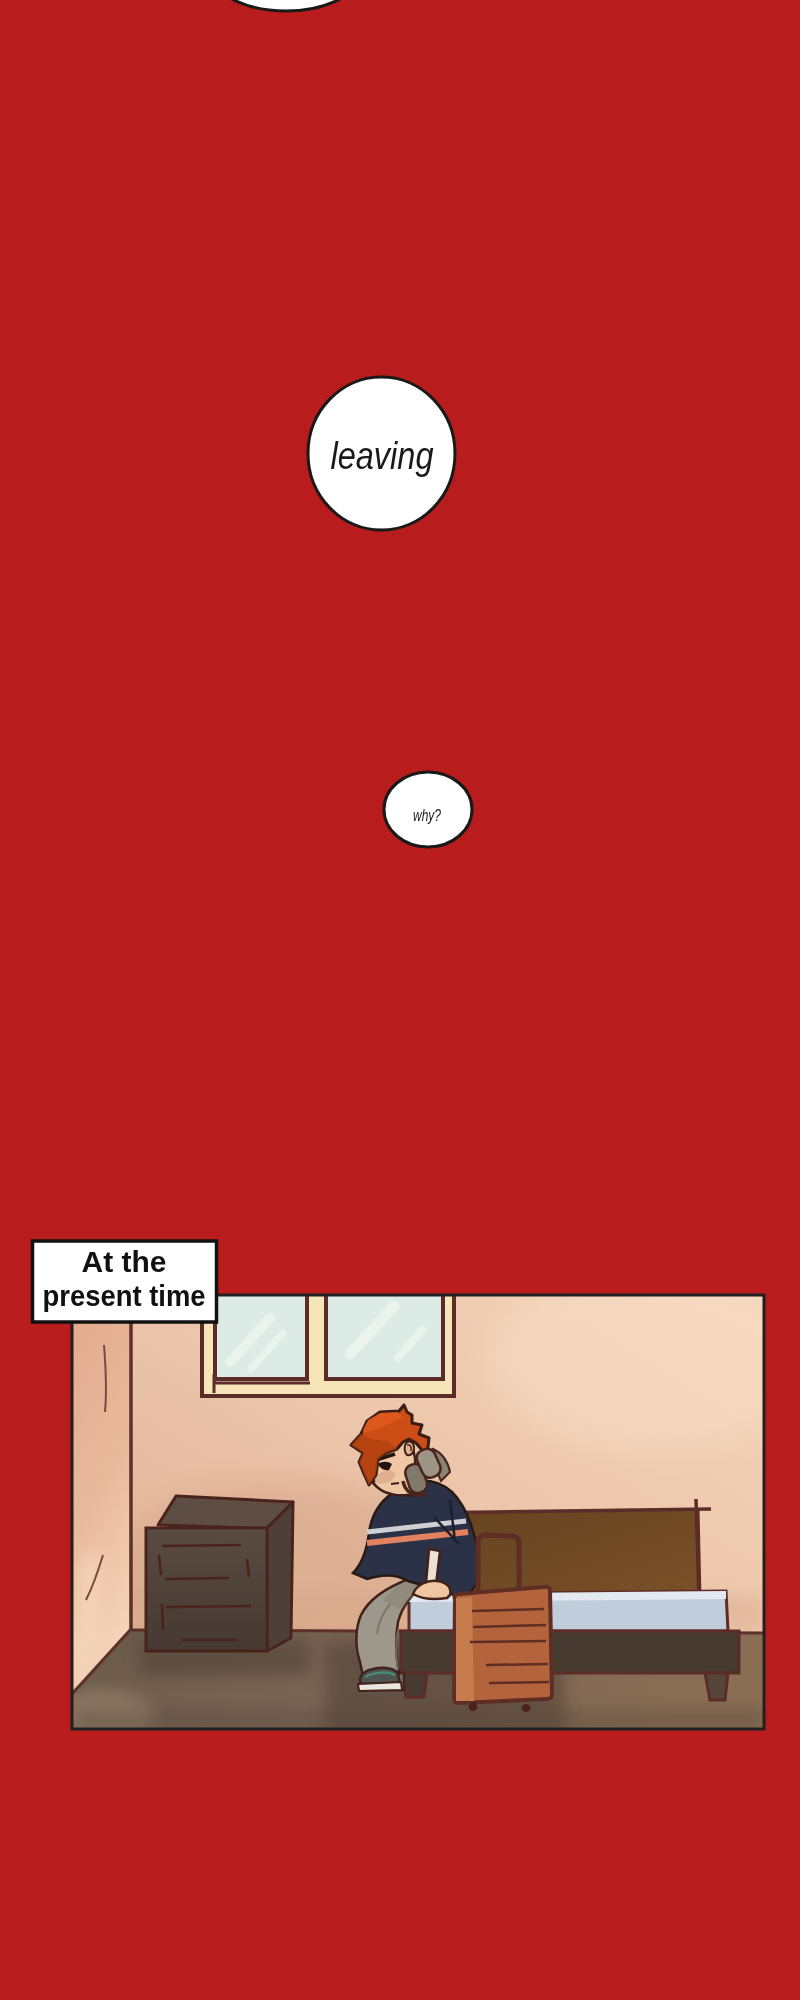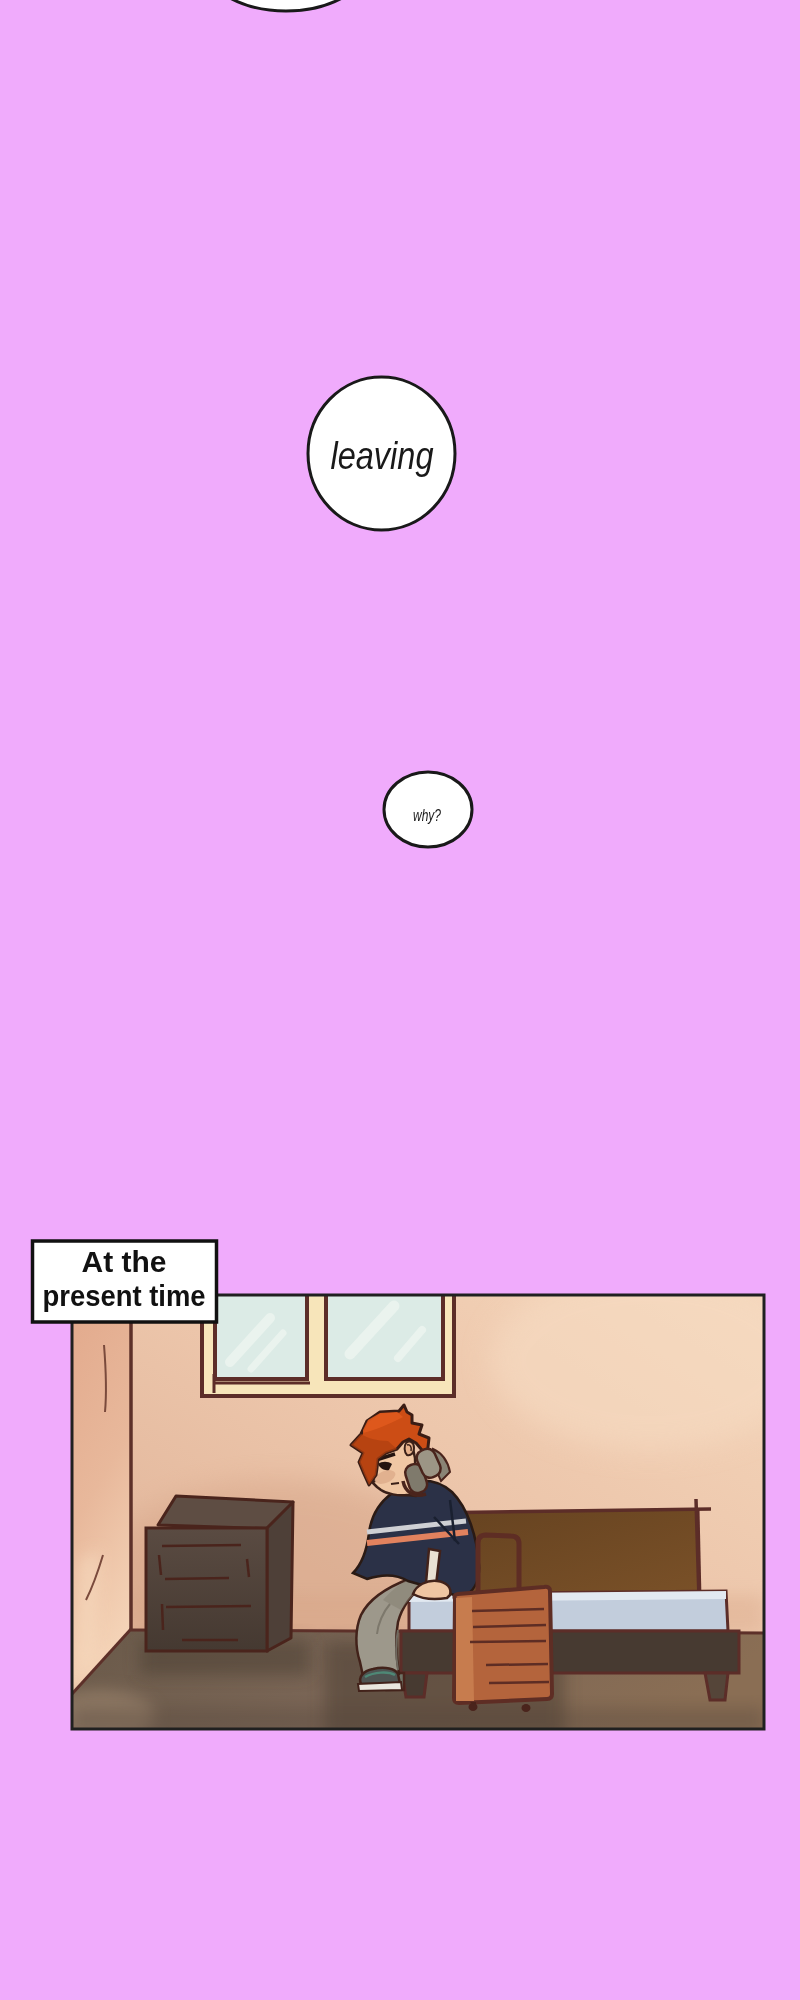--- a/index.html
+++ b/index.html
@@ -1,16 +1,16 @@
 <!DOCTYPE html>
 <html><head>
 <meta charset="utf-8">
 <style>
   html,body{margin:0;padding:0;background:#ffffff;}
-  .page{position:relative;width:800px;height:2000px;background:#f0abfc;overflow:hidden;
+  .page{position:relative;width:800px;height:2000px;background:#b91c1c;overflow:hidden;
         font-family:"Liberation Sans",sans-serif;}
   svg{display:block;}
 </style>
 </head>
 <body>
 <div class="page">
 <svg width="800" height="2000" viewBox="0 0 800 2000">
 <defs>
   <linearGradient id="wallR" x1="1" y1="0" x2="0" y2="1">
     <stop offset="0" stop-color="#f4d5ba"></stop>

